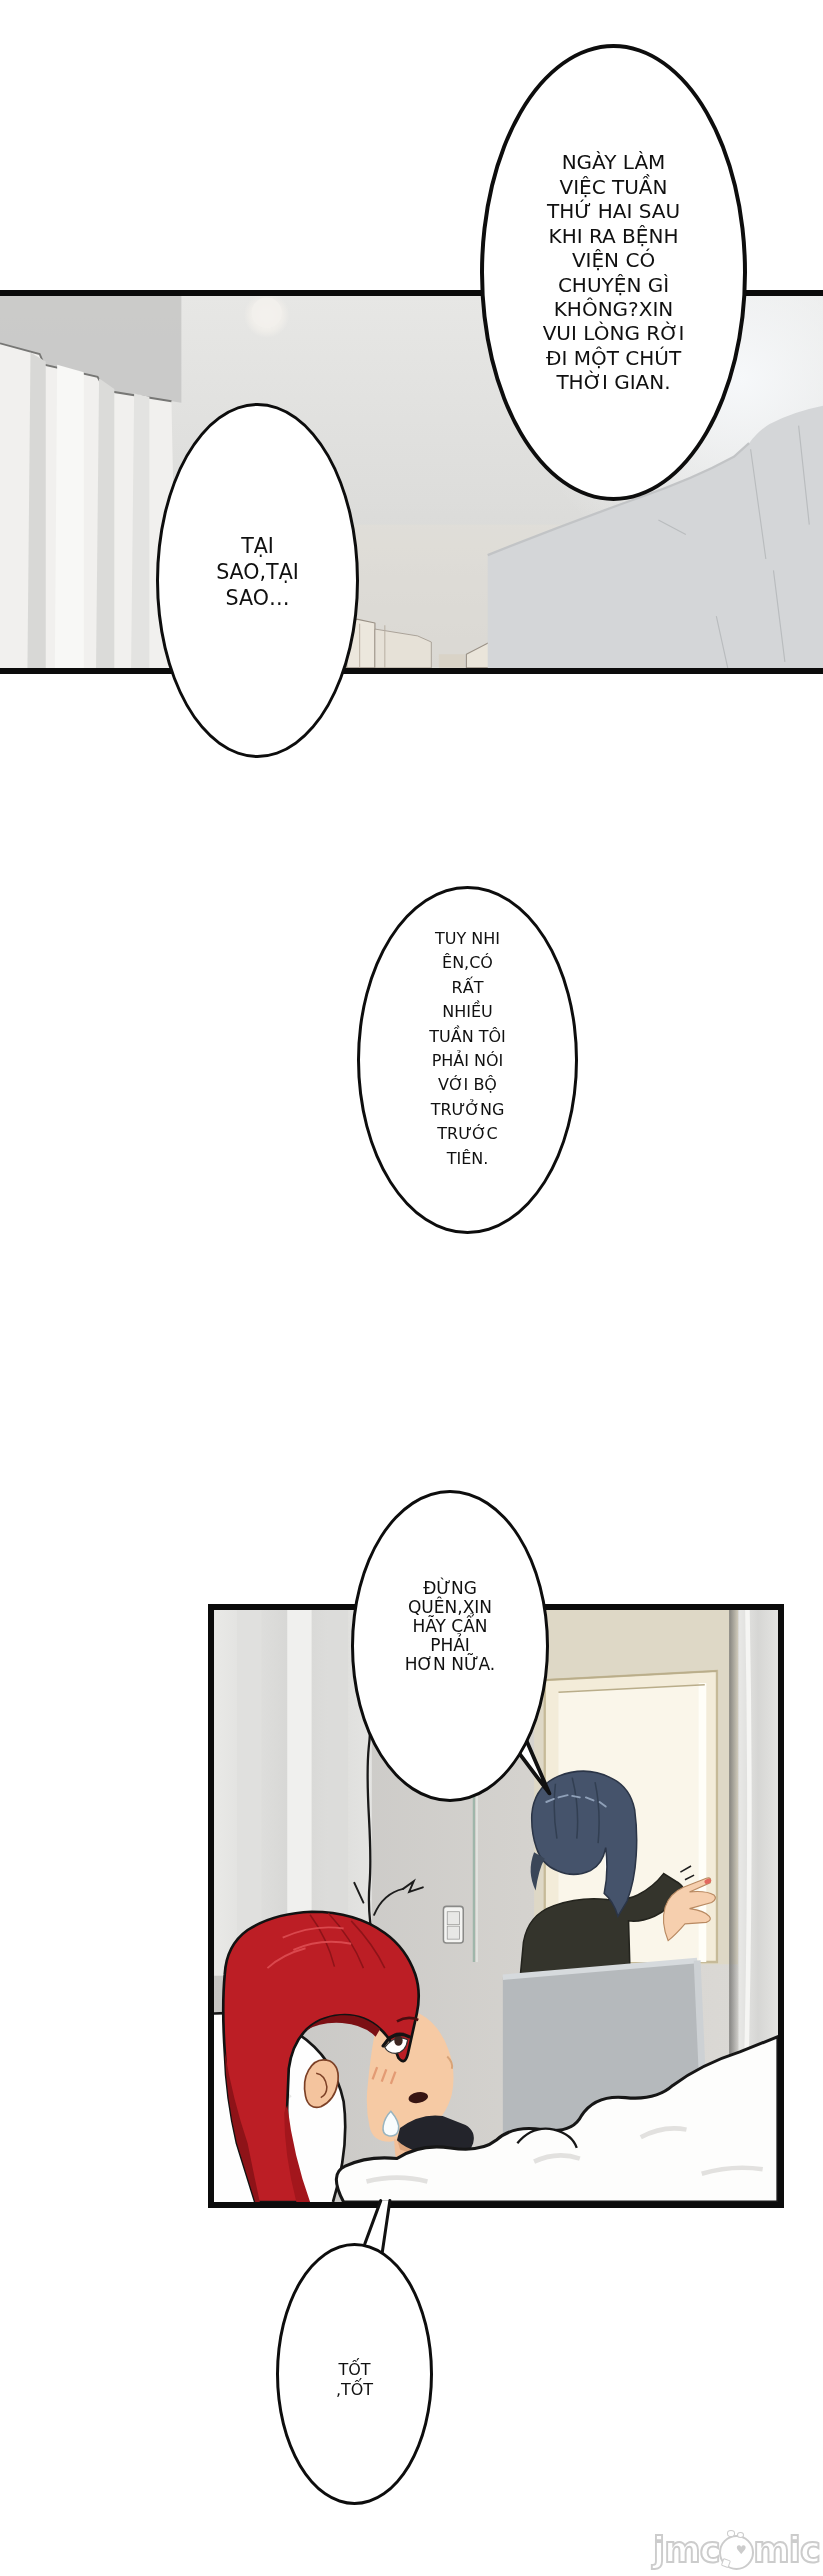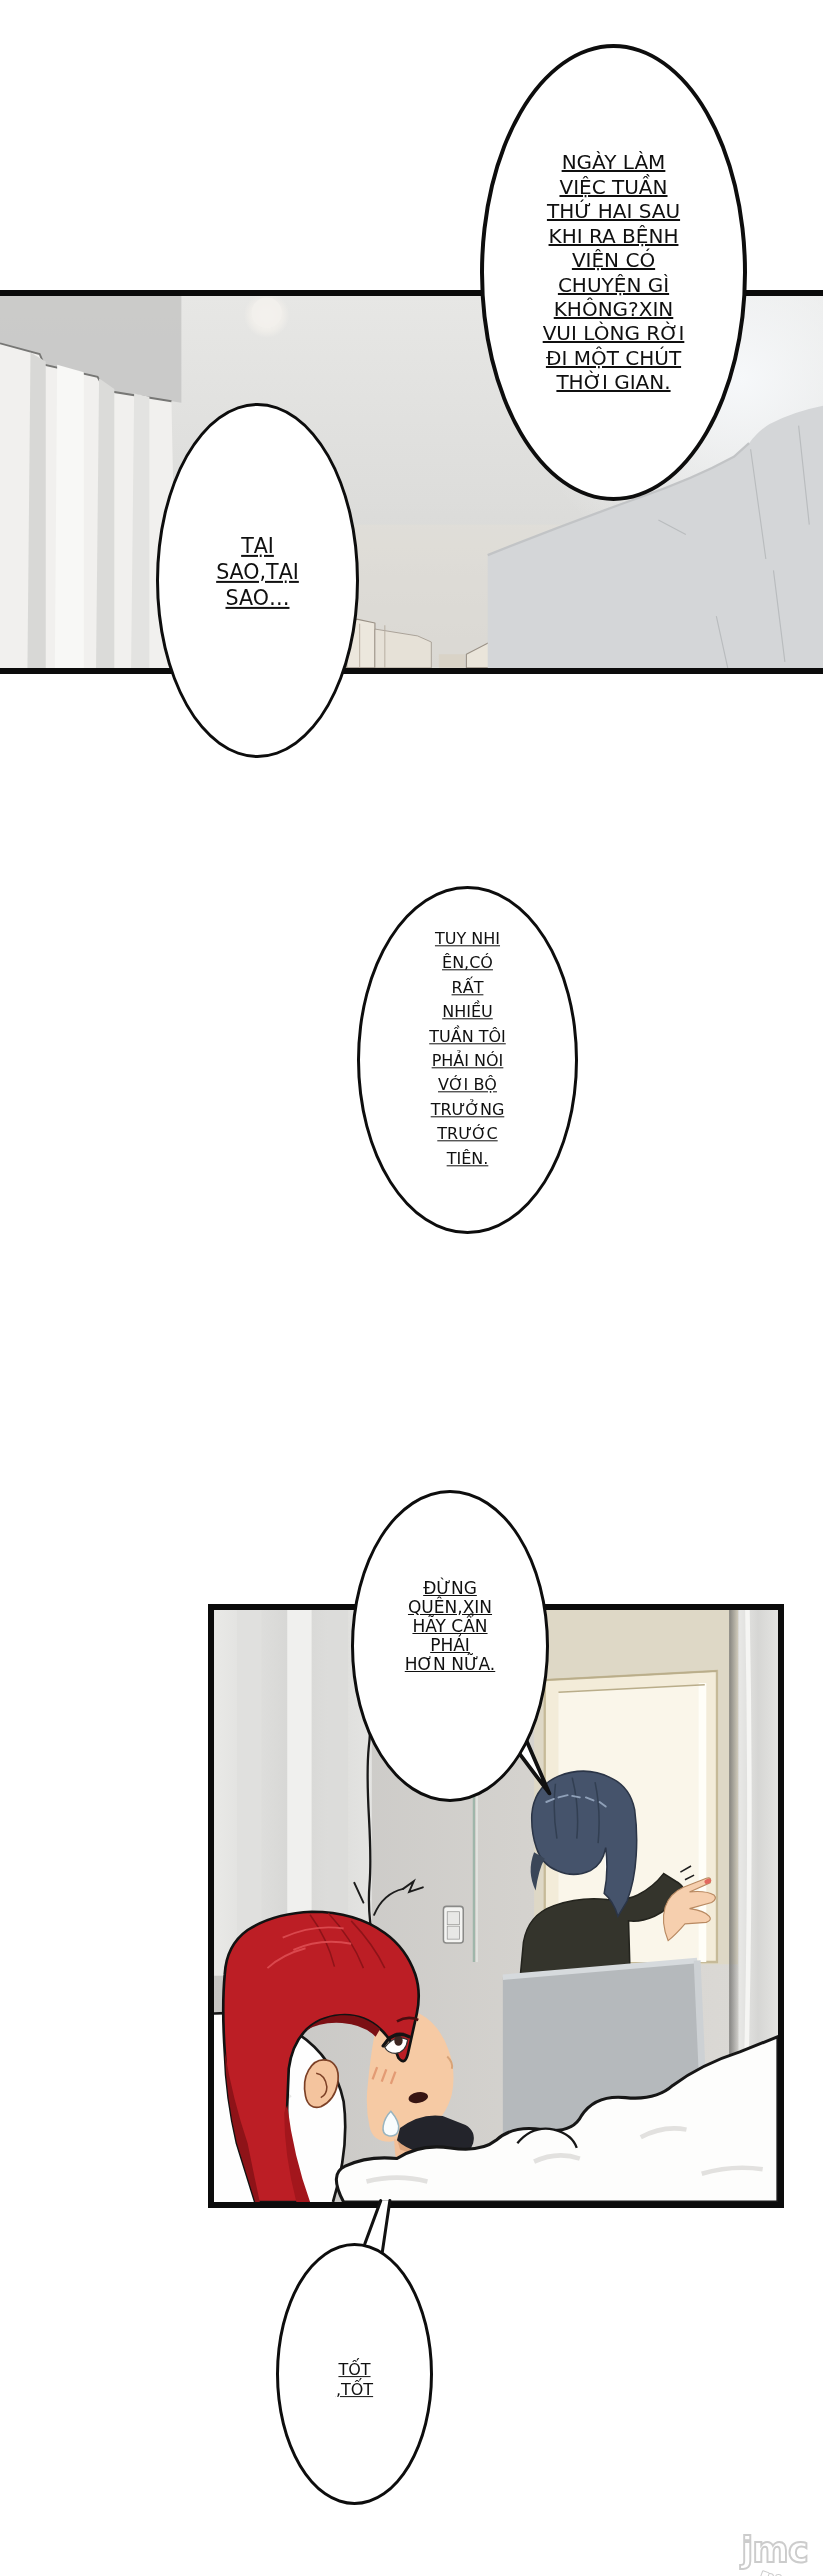--- a/index.html
+++ b/index.html
@@ -8,39 +8,39 @@
   
   .photo1{position:absolute;left:0;top:290px;width:823px;height:384px;
           border-top:6.1px solid #0b0b0b;border-bottom:6.1px solid #0b0b0b;box-sizing:border-box;}
   .photo2{position:absolute;left:208px;top:1604px;width:576px;height:604px;
           border:6.1px solid #0b0b0b;box-sizing:border-box;background:#d6d4d1;}
   .photo1 svg,.photo2 svg{display:block;}
   
   .bubble{position:absolute;background:#ffffff;border:3.8px solid #0d0d0d;border-radius:50%;
           display:flex;flex-direction:column;align-items:center;justify-content:center;
           text-align:center;color:#101010;box-sizing:border-box;}
-  .bubble .ln{white-space:nowrap;text-decoration:underline;}
+  .bubble .ln{white-space:nowrap;}
   .b-top{left:480px;top:44px;width:267px;height:457px;border-width:4.6px;font-size:20px;}
   .b-top .ln{line-height:24.4px;}
   .b-taisao{left:156px;top:403px;width:203px;height:355px;font-size:20.6px;}
   .b-taisao .ln{line-height:26px;}
   .b-taisao .lines{transform:translateY(-9.1px);}
   .b-tuynhien{left:357px;top:886px;width:221px;height:348px;font-size:16px;}
   .b-tuynhien .ln{line-height:24.4px;}
   .b-tuynhien .lines{transform:translateY(-10.7px);}
   .b-dungquen{left:351px;top:1490px;width:198px;height:312px;font-size:17px;}
   .b-dungquen .ln{line-height:19px;}
   .b-dungquen .lines{transform:translateY(-20px);}
   .b-tot{left:276px;top:2243px;width:157px;height:262px;font-size:16px;}
   .b-tot .ln{line-height:20px;}
   .b-tot .lines{transform:translateY(6.1px);}
   .tail{position:absolute;}
   
-  .watermark{position:absolute;top:2527px;right:15px;height:46px;display:flex;align-items:center;
-             user-select:none;flex-direction:column;}
+  .watermark{position:absolute;top:2527px;right:3px;height:46px;display:flex;align-items:center;
+             user-select:none;}
   .wm-text{font-weight:800;font-size:35px;letter-spacing:-0.8px;color:#ffffff;
            -webkit-text-stroke:1.9px #cccccc;line-height:46px;}
   .wm-bird{position:relative;display:inline-block;width:35px;height:35px;margin:4.6px -0.8px 0 -0.8px;
            border:2.3px solid #cccccc;border-radius:50%;background:#ffffff;box-sizing:border-box;}
   .wm-bird .heart{position:absolute;top:6.9px;right:5.3px;font-size:12.2px;color:#cccccc;line-height:12.2px;}
   .wm-bird .tuft{position:absolute;top:-6.9px;left:6.1px;width:8.4px;height:6.9px;background:#ffffff;
                  border:1.9px solid #cccccc;border-radius:50%;box-sizing:border-box;}
   .wm-bird .tuft2{left:16px;top:-5.3px;width:6.9px;height:6.1px;}
   .wm-bird .beak{position:absolute;left:1.5px;bottom:1.5px;width:7.6px;height:7.6px;background:#ffffff;
                  border:1.9px solid #cccccc;border-radius:1.5px;transform:rotate(20deg);box-sizing:border-box;}

